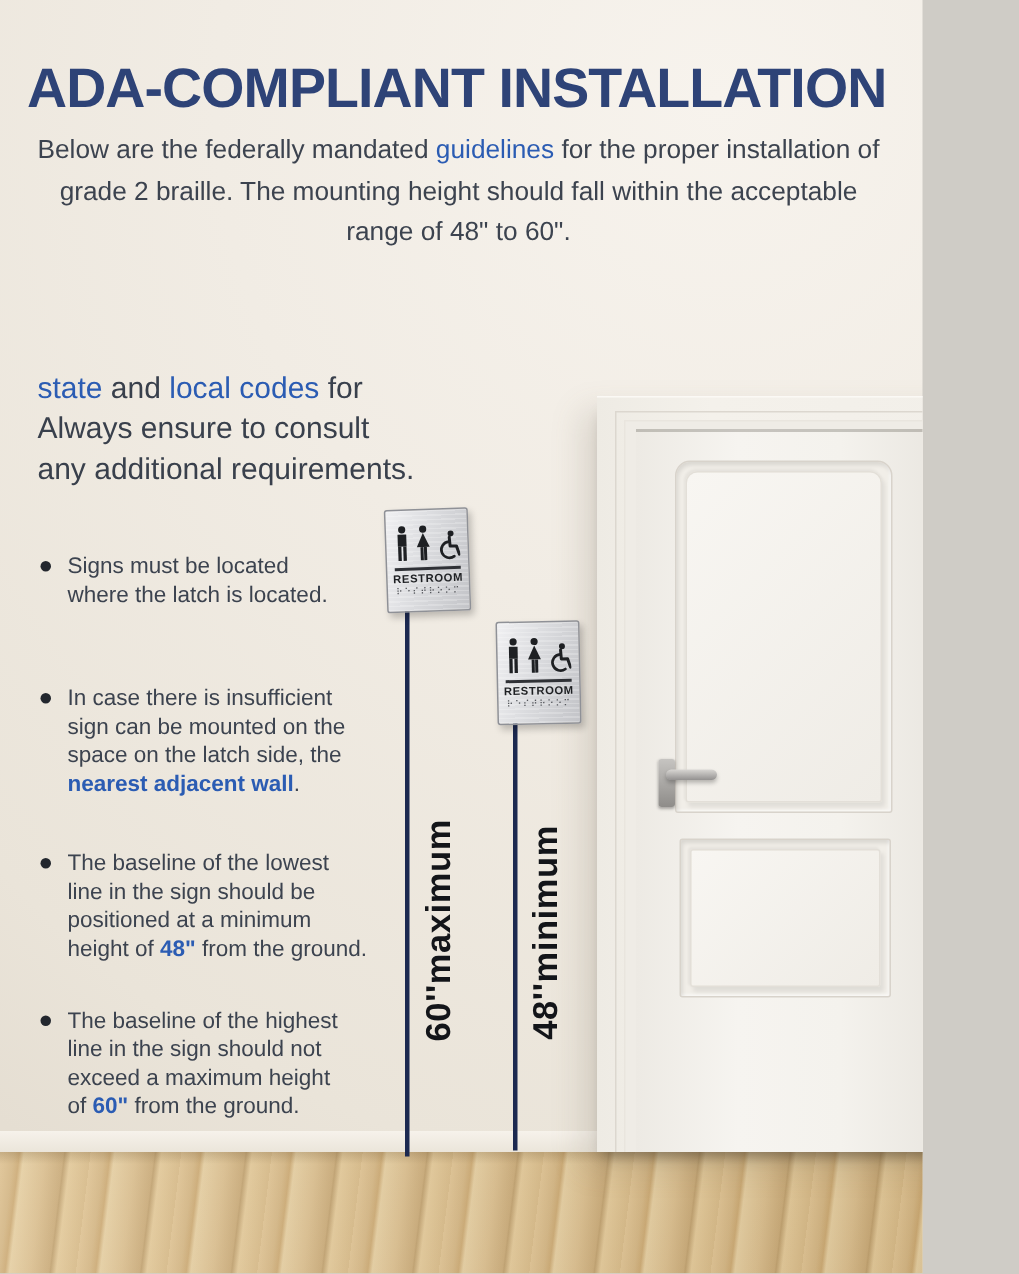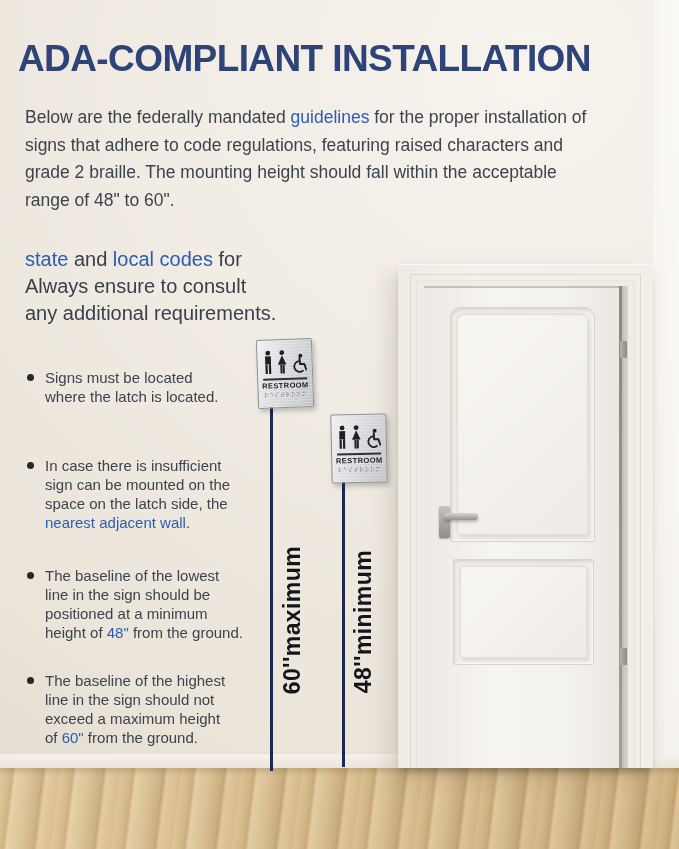--- a/index.html
+++ b/index.html
@@ -1,39 +1,39 @@
 <!DOCTYPE html>
 <html><head>
 <meta charset="utf-8">
 <style>
   html,body{margin:0;padding:0;background:#cfccc6;}
   .canvas{
-    position:relative;width:679px;height:849px;overflow:hidden;
+    position:relative;width:615px;height:849px;overflow:hidden;
     font-family:"Liberation Sans",sans-serif;
     background:radial-gradient(130% 100% at 78% 8%, #f7f3ed 0%, #f1ece4 42%, #eae4d9 85%, #e5ded2 100%);
   }
   
   .wall-right{position:absolute;left:653px;top:0;width:26px;height:768px;
     background:linear-gradient(90deg, rgba(255,255,255,.35), rgba(255,255,255,.6));}
   .baseboard{position:absolute;left:0;top:754px;width:679px;height:14px;
     background:linear-gradient(180deg,#f6f2eb,#ebe5da);box-shadow:0 1px 2px rgba(0,0,0,.15);}
   .floor{position:absolute;left:0;top:768px;width:679px;height:81px;
     background:
       linear-gradient(180deg, rgba(95,72,40,.20) 0, rgba(95,72,40,0) 8px),
       linear-gradient(90deg, rgba(255,255,255,.10), rgba(70,50,20,.06)),
       repeating-linear-gradient(97deg,
         #dec292 0px, #d3b583 9px, #cba973 13px, #e4cda0 16px,
         #d9bd8d 30px, #c9aa78 42px, #bfa06e 43px, #e2c898 47px, #d6b987 60px);}
   
   .title{position:absolute;left:18px;top:38px;margin:0;
     font-size:37px;font-weight:800;letter-spacing:-.6px;color:#2e4377;white-space:nowrap;}
-  .intro{position:absolute;left:25px;top:104px;font-size:17.5px;line-height:27.5px;color:#3c434f;}
+  .intro{position:absolute;left:25px;top:86px;font-size:17.5px;line-height:27.5px;color:#3c434f;text-align:center;}
   .consult{position:absolute;left:25px;top:246px;font-size:20px;line-height:27px;color:#39404c;}
   .blue{color:#2b5cb3;}
-  .bullets .blue{font-weight:400;margin-top:40px;}
+  .bullets .blue{font-weight:700;margin-top:40px;}
   .bullet{position:absolute;left:27px;display:flex;}
   .dot{width:7px;height:7px;border-radius:50%;background:#23272e;margin:6px 11px 0 0;flex:none;}
   .btext{font-size:15px;line-height:19px;color:#3c434f;}
   .b1{top:368px}.b2{top:456px}.b3{top:566px}.b4{top:671px}
   .tline{white-space:nowrap;}
   
   .mline{position:absolute;width:3px;background:#1c2950;z-index:4;}
   .mline-max{left:270px;top:402px;height:369px;}
   .mline-min{left:342px;top:474px;height:293px;}
   .vlabel{position:absolute;writing-mode:vertical-rl;transform:rotate(180deg);
@@ -91,21 +91,20 @@
 <div class="canvas">
 
   <div class="wall-right"></div>
   <div class="baseboard"></div>
   <div class="floor"></div>
 
   <h1 class="title">ADA-COMPLIANT INSTALLATION</h1>
 
   <div class="intro">
     <div class="tline"><span>Below are the federally mandated </span><span class="blue">guidelines</span><span> for the proper installation of</span></div>
-    <div class="tline"><span>signs that adhere to code regulations, featuring raised characters and</span></div>
     <div class="tline"><span>grade 2 braille. The mounting height should fall within the acceptable</span></div>
     <div class="tline"><span>range of 48" to 60".</span></div>
   </div>
 
   <div class="consult">
     <div class="tline"><span class="blue">state</span><span> and </span><span class="blue">local codes</span><span> for</span></div>
     <div class="tline"><span>Always ensure to consult</span></div>
     <div class="tline"><span>any additional requirements.</span></div>
   </div>
 

